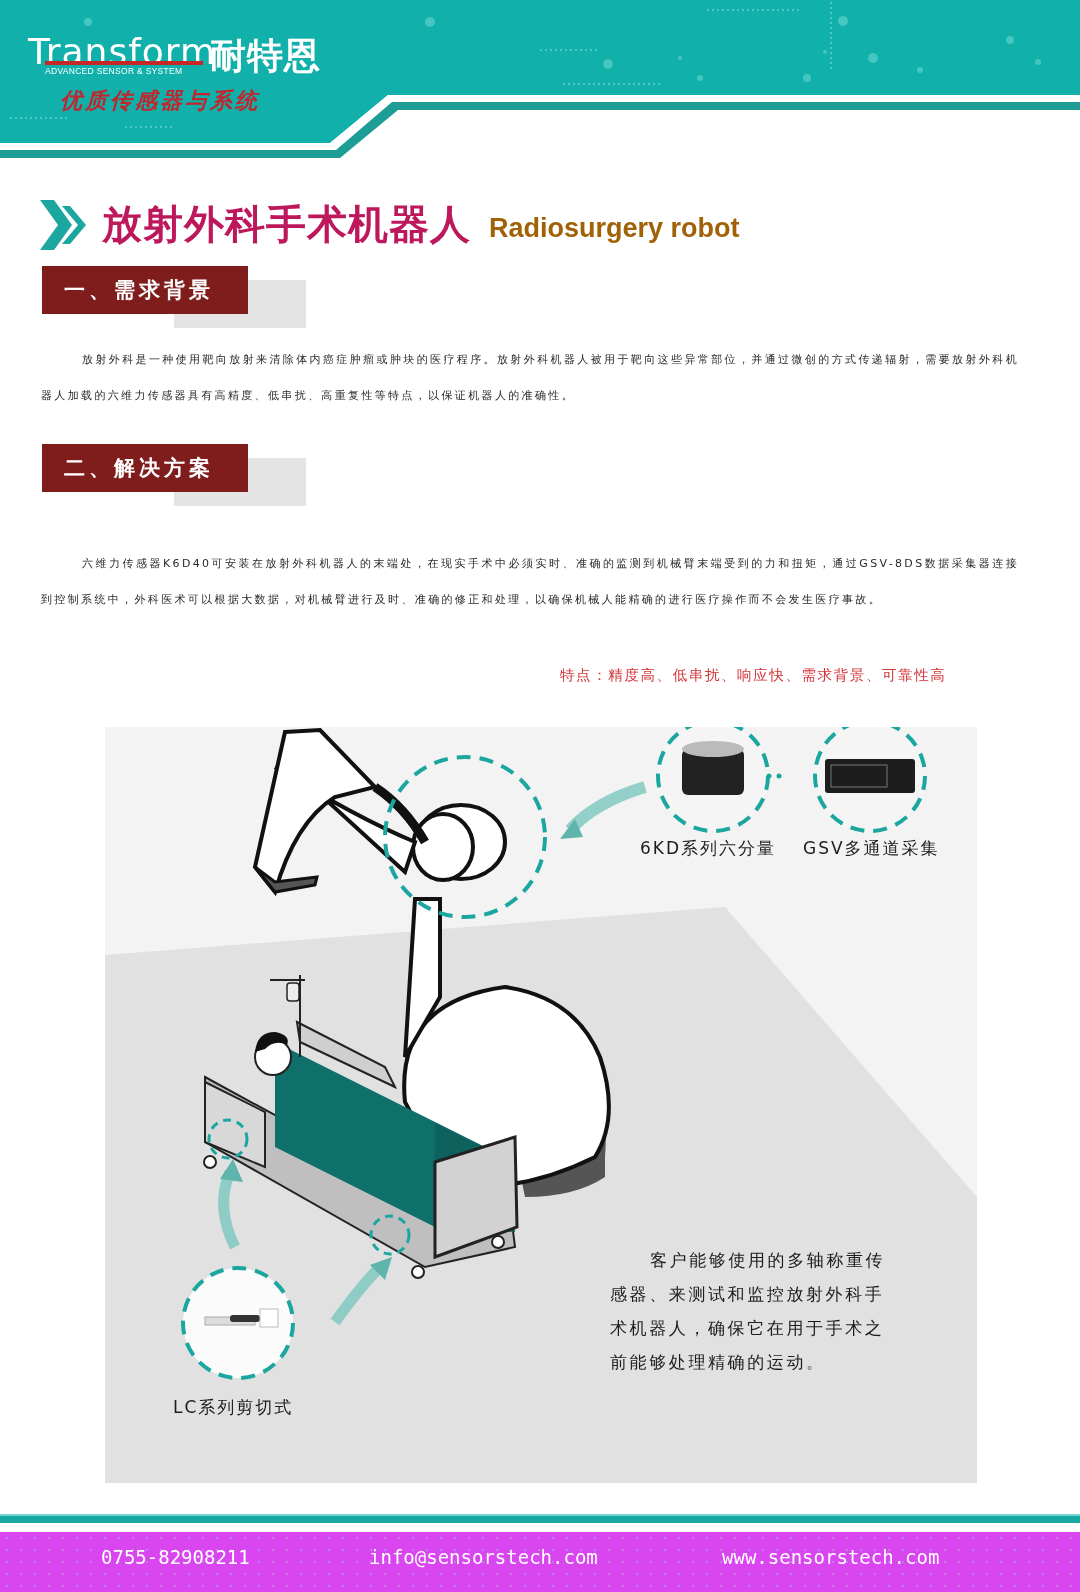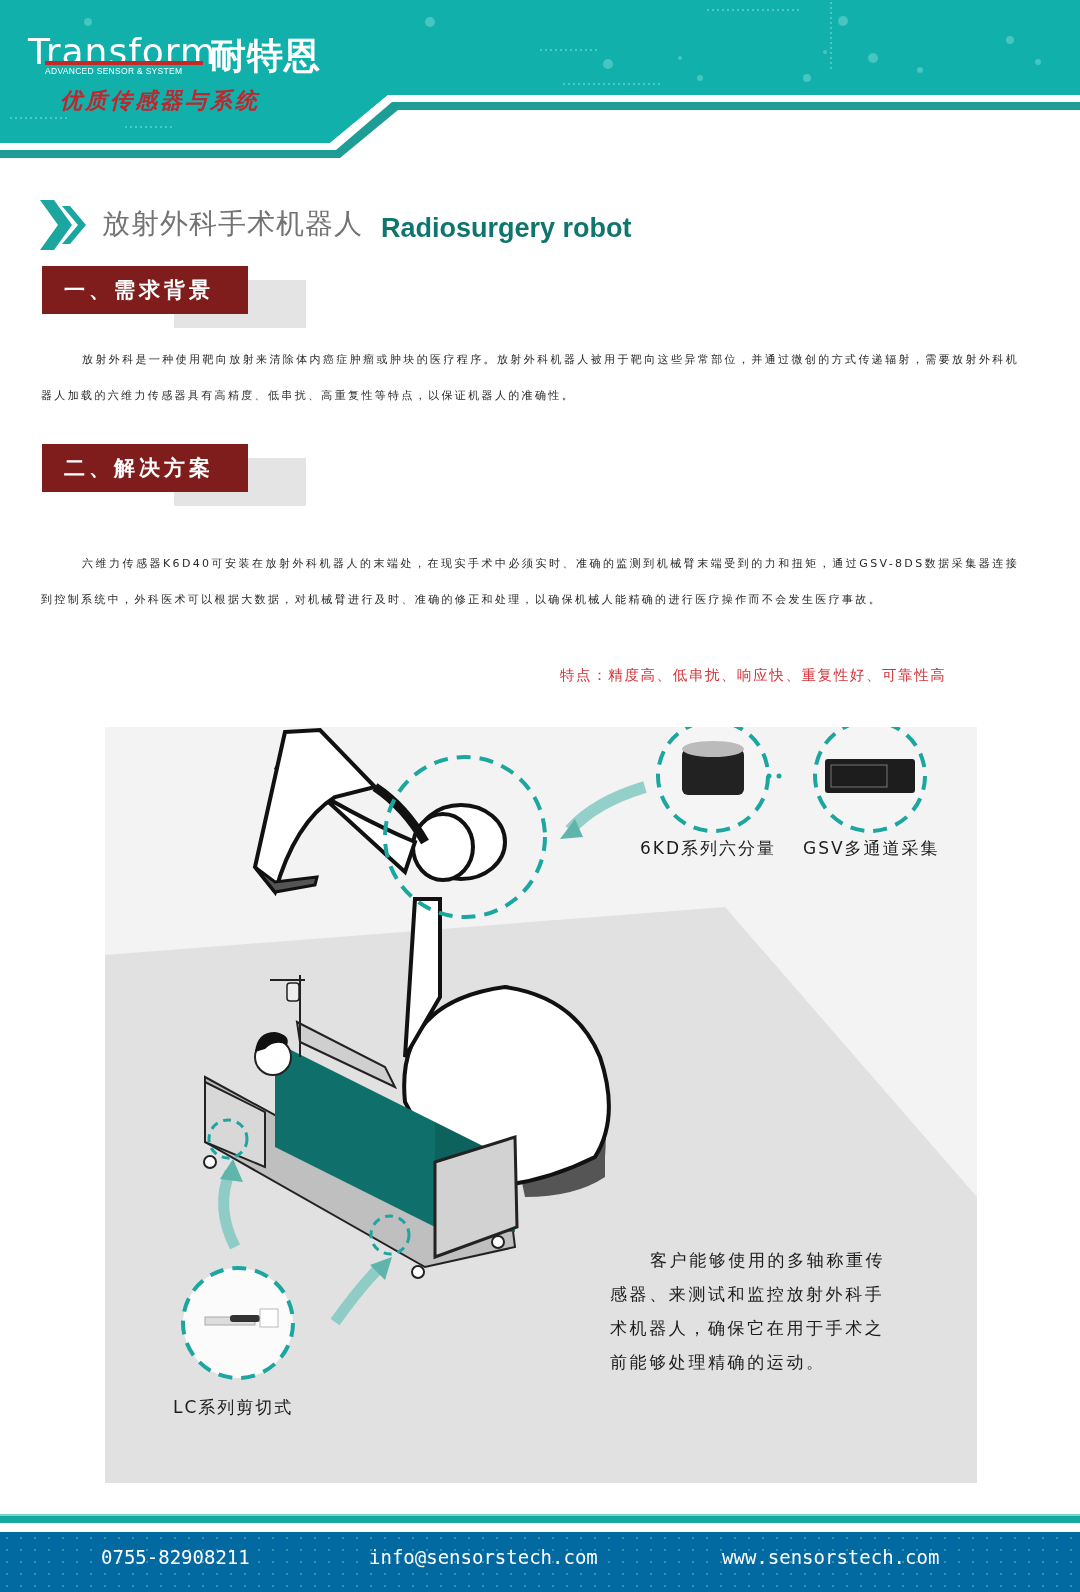--- a/index.html
+++ b/index.html
@@ -11,42 +11,42 @@
   .header svg { position: absolute; left: 0; top: 0; }
   .logo-en { position: absolute; left: 28px; top: 32px; font-family: "DejaVu Sans", sans-serif; font-size: 36px; color: #fff; letter-spacing: 1px; font-weight: normal; line-height: 40px; }
   .logo-redbar { position: absolute; left: 45px; top: 61px; width: 158px; height: 4px; background: #c62828; }
   .logo-sub { position: absolute; left: 45px; top: 66px; font-size: 8.5px; color: #fff; letter-spacing: 0.3px; font-family: "Liberation Sans", sans-serif; }
   .logo-cn { position: absolute; left: 210px; top: 34px; font-size: 36px; font-weight: bold; color: #fff; letter-spacing: 1px; line-height: 44px; }
   .slogan { position: absolute; left: 60px; top: 86px; font-size: 22px; color: #c0262d; font-weight: bold; font-style: italic; letter-spacing: 3px; font-family: Liberation Serif, serif; }
 
   
   .title-row { position: absolute; left: 40px; top: 190px; height: 60px; display: flex; align-items: flex-end; }
   .title-chev { width: 52px; height: 50px; margin-right: 10px; }
-  .title-cn { font-size: 28px; font-weight: normal; color: #737373; letter-spacing: 1px; line-height: 52px; }
-  .title-en { font-size: 27px; font-weight: bold; color: #0f766e; margin-left: 18px; line-height: 44px; font-family: "Liberation Sans", sans-serif; }
+  .title-cn { font-size: 40px; font-weight: bold; color: #be185d; letter-spacing: 1px; line-height: 52px; }
+  .title-en { font-size: 27px; font-weight: bold; color: #a16207; margin-left: 18px; line-height: 44px; font-family: "Liberation Sans", sans-serif; }
 
   
   .sec-head { position: absolute; left: 42px; width: 262px; height: 50px; }
   .sec-head .shade { position: absolute; left: 132px; top: 14px; width: 132px; height: 48px; background: #e4e4e4; }
   .sec-head .tab { position: absolute; left: 0; top: 0; width: 206px; height: 48px; background: #7f1d1d; color: #fff; font-size: 21px; font-weight: bold; letter-spacing: 4px; display: flex; align-items: center; padding-left: 22px; }
 
   
   .para { position: absolute; left: 41px; width: 978px; font-size: 11px; line-height: 35.5px; letter-spacing: 2.35px; color: #2a2a2a; text-indent: 41px; text-align: justify; }
   .features { position: absolute; left: 560px; top: 666px; font-size: 14.5px; color: #d3343a; letter-spacing: 1.6px; }
 
   
   .panel { position: absolute; left: 105px; top: 727px; width: 872px; height: 756px; background: #7dd3fc; overflow: hidden; }
   .panel svg { position: absolute; left: 0; top: 0; }
   .lbl { position: absolute; font-size: 17px; color: #1d1d1d; letter-spacing: 2px; }
   .desc { position: absolute; left: 505px; top: 516px; width: 290px; font-size: 17px; line-height: 34px; color: #1d1d1d; letter-spacing: 2.6px; text-indent: 40px; }
 
   
   .footer-line { position: absolute; left: 0; top: 1516px; width: 1080px; height: 7px; background: #17a8a2; }
   .footer-line2 { position: absolute; left: 0; top: 1514px; width: 1080px; height: 2px; background: #6fd6d1; }
-  .footer { position: absolute; left: 0; top: 1532px; width: 1080px; height: 60px; background: #0369a1; overflow: hidden; }
+  .footer { position: absolute; left: 0; top: 1532px; width: 1080px; height: 60px; background: #d946ef; overflow: hidden; }
   .footer .dots { position: absolute; left: 0; top: 0; width: 1080px; height: 60px; opacity: 0.35;
     background-image: radial-gradient(circle, #8ee3de 1.2px, transparent 1.5px); background-size: 14px 12px; }
   .footer span { position: absolute; top: 14px; font-family: "DejaVu Sans Mono", "Liberation Mono", monospace; font-size: 19px; color: #fff; }
 </style>
 </head>
 <body>
 
 <div class="header">
   <svg width="1080" height="160">
     <polygon points="0,0 1080,0 1080,95 388,95 330,143 0,143" fill="#12b0aa"></polygon>
@@ -96,21 +96,21 @@
   <div class="tab">一、需求背景</div>
 </div>
 <p class="para" style="top:342px;">放射外科是一种使用靶向放射来清除体内癌症肿瘤或肿块的医疗程序。放射外科机器人被用于靶向这些异常部位，并通过微创的方式传递辐射，需要放射外科机器人加载的六维力传感器具有高精度、低串扰、高重复性等特点，以保证机器人的准确性。</p>
 
 <div class="sec-head" style="top:444px;">
   <div class="shade"></div>
   <div class="tab">二、解决方案</div>
 </div>
 <p class="para" style="top:546px;">六维力传感器K6D40可安装在放射外科机器人的末端处，在现实手术中必须实时、准确的监测到机械臂末端受到的力和扭矩，通过GSV-8DS数据采集器连接到控制系统中，外科医术可以根据大数据，对机械臂进行及时、准确的修正和处理，以确保机械人能精确的进行医疗操作而不会发生医疗事故。</p>
 
-<div class="features">特点：精度高、低串扰、响应快、重复性好、可靠性高</div>
+<div class="features">特点：精度高、低串扰、响应快、需求背景、可靠性高</div>
 
 <div class="panel">
   <svg width="872" height="756" viewBox="0 0 872 756">
 
     <rect x="0" y="0" width="872" height="756" fill="#e1e1e1"></rect>
     <polygon points="0,0 872,0 872,470 620,180 0,228" fill="#f3f3f3"></polygon>
 
     <path d="M395,350 Q510,300 500,430 L500,450 Q470,470 420,470 Z" fill="#555"></path>
 
     <path d="M300,375 Q290,275 400,260 Q470,270 495,330 Q515,390 490,430 Q420,465 345,460 Z" fill="#fff" stroke="#111" stroke-width="4"></path>

